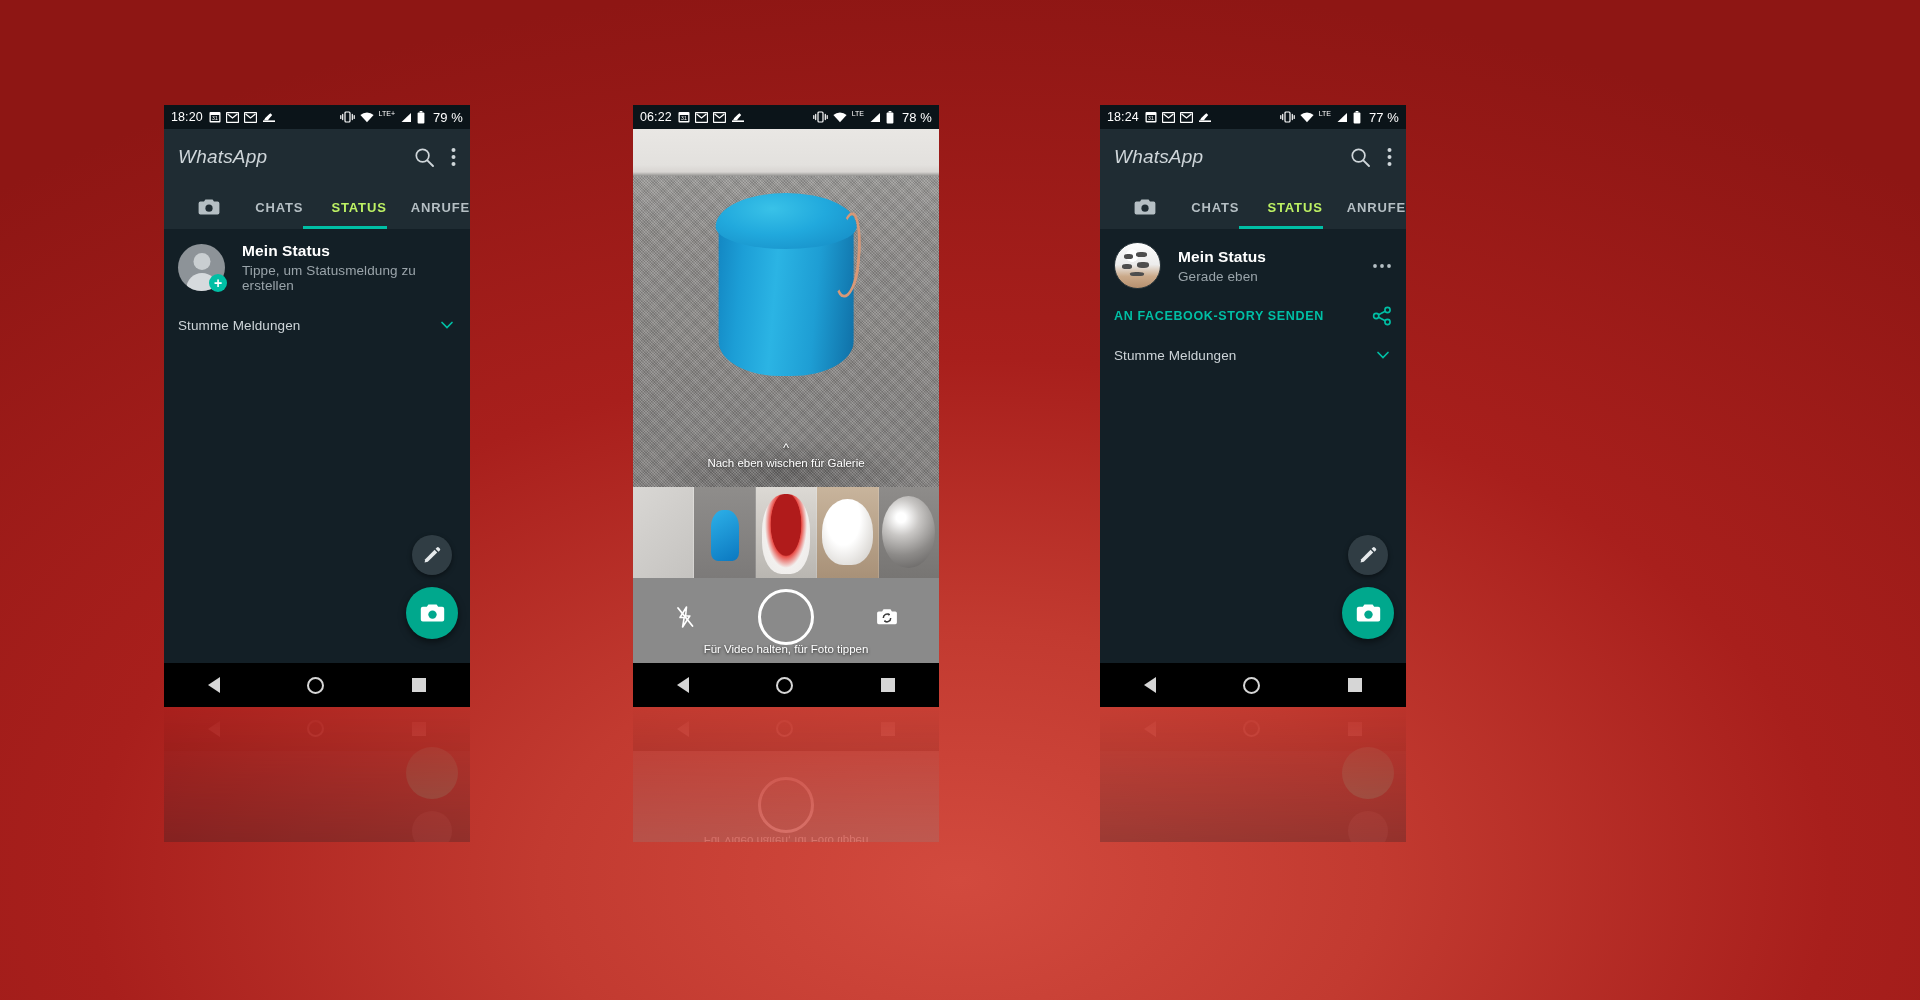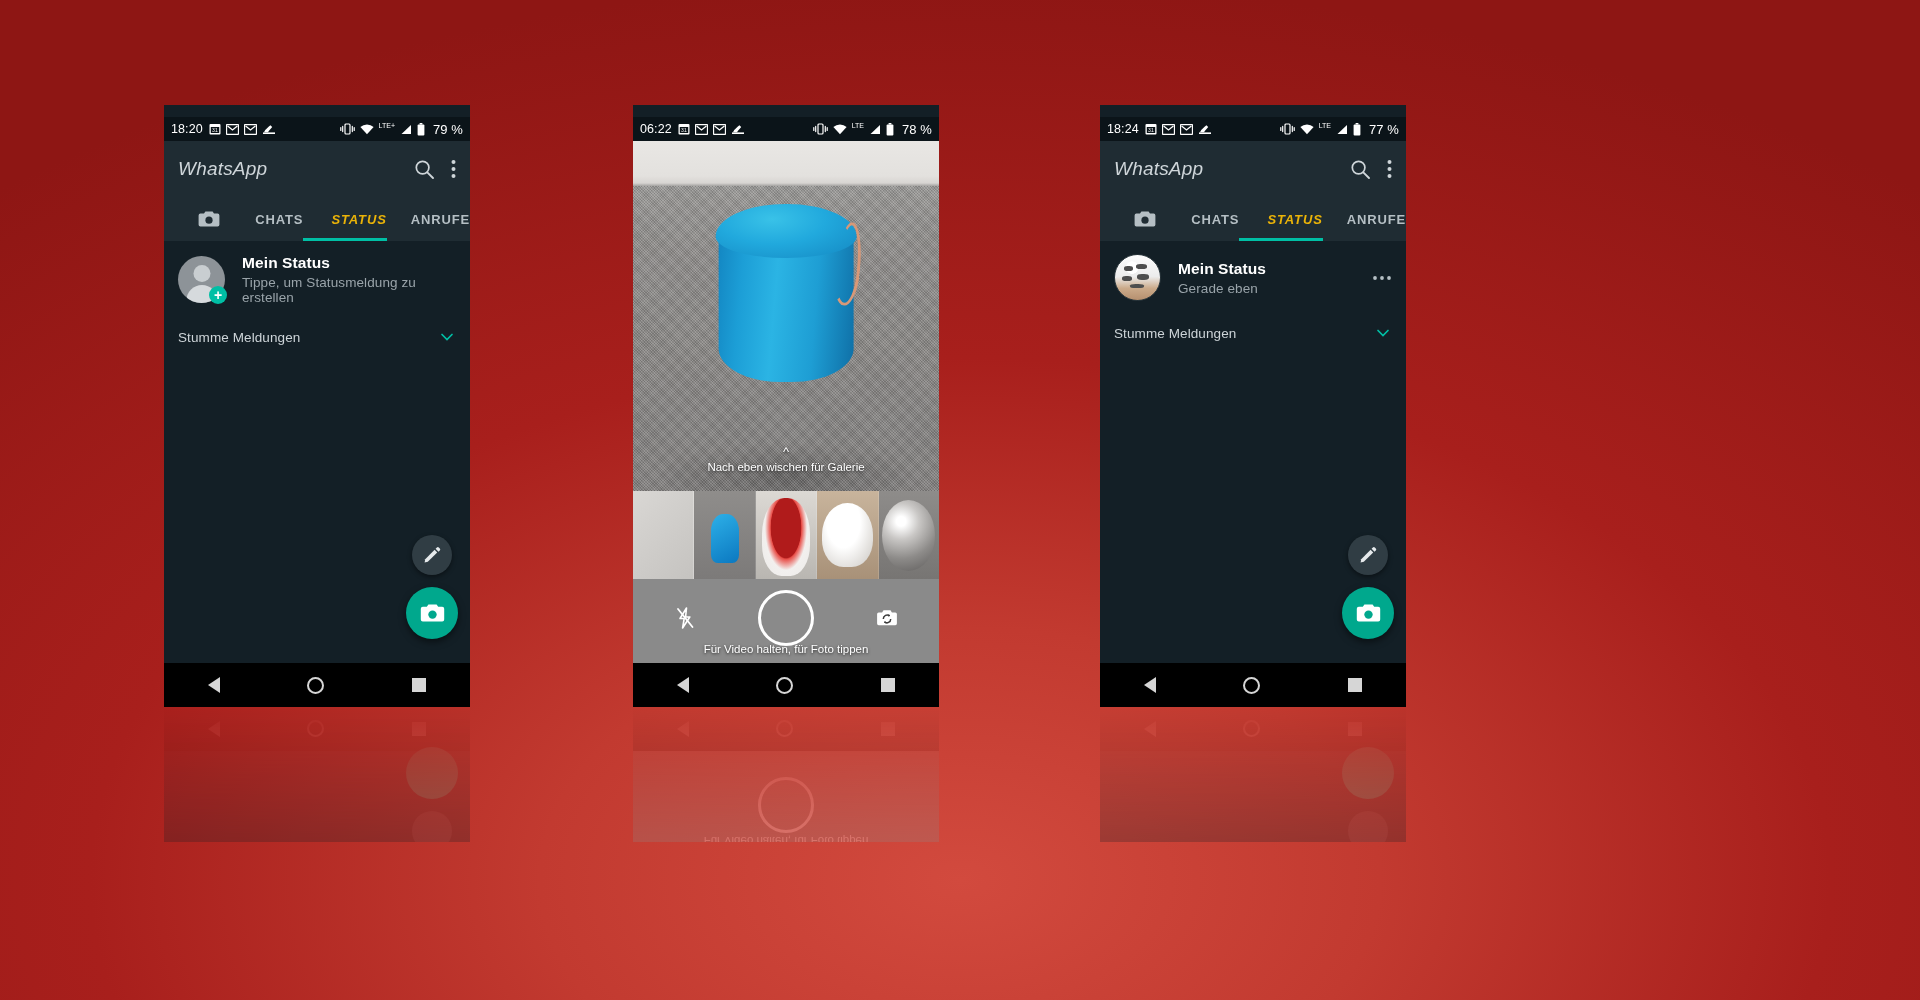--- a/index.html
+++ b/index.html
@@ -35,21 +35,21 @@
   }
   .refl-1 { left:164px; top:707px; }
   .refl-2 { left:633px; top:707px; }
   .refl-3 { left:1100px; top:707px; }
   .refl-inner { position:absolute; left:0; bottom:0; width:306px; }
 
   
   .statusbar {
     height:24px; background:#0b1419; color:#fff;
     display:flex; align-items:center; padding:0 7px;
-    font-size:12.5px; letter-spacing:.1px;margin-top:12px;
+    font-size:12.5px; letter-spacing:.1px;
   }
   .sb-time { font-weight:400; margin-right:6px; }
   .sb-left-icons { display:flex; align-items:center; gap:5px; }
   .sb-spacer { flex:1; }
   .sb-right-icons { display:flex; align-items:center; gap:5px; }
   .sb-batt-pct { font-size:13px; margin-left:3px; }
   .lte-txt { font-size:7px; line-height:1; position:relative; top:-4px; letter-spacing:0; }
 
   .ico { display:block; }
 
@@ -58,21 +58,21 @@
   .appbar-title { color:#cfd6da; font-size:19px; font-weight:400; flex:1; letter-spacing:.2px; }
   .appbar-actions { display:flex; align-items:center; gap:16px; }
 
   
   .tabs { height:44px; background:#1f2c33; display:flex; align-items:stretch; position:relative; }
   .tab {
     flex:1; display:flex; align-items:center; justify-content:flex-end;
     color:#b5bfc4; font-size:13px; font-weight:700; letter-spacing:.85px;
   }
   .tab.cam { flex:0 0 56px; }
-  .tab.active { color:#eab308;font-style:italic; }
+  .tab.active { color:#bef264; }
   .tab-indicator { position:absolute; bottom:0; height:3px; background:#00bfa5; }
 
   
   .screen-body { background:#131f26; position:relative; flex:1; }
   .phone-inner { display:flex; flex-direction:column; height:100%; }
 
   .status-row { display:flex; align-items:center; padding:13px 14px 13px 14px; }
   .avatar {
     width:47px; height:47px; border-radius:50%; background:#8d9398;
     position:relative; overflow:hidden; flex:0 0 47px;
@@ -587,20 +587,31 @@
         </div>
         <span>
             <svg class="ico" width="20" height="6" viewBox="0 0 20 6">
               <circle cx="3" cy="3" r="1.9" fill="#b5bfc4"></circle>
               <circle cx="10" cy="3" r="1.9" fill="#b5bfc4"></circle>
               <circle cx="17" cy="3" r="1.9" fill="#b5bfc4"></circle>
             </svg>
           </span>
       </div>
 
+      <div class="fb-row">
+        <span class="fb-label">AN FACEBOOK-STORY SENDEN</span>
+        <span>
+            <svg class="ico" width="20" height="20" viewBox="0 0 20 20">
+              <circle cx="15.5" cy="4" r="2.6" fill="none" stroke="#00bfa5" stroke-width="1.6"></circle>
+              <circle cx="4.2" cy="10" r="2.6" fill="none" stroke="#00bfa5" stroke-width="1.6"></circle>
+              <circle cx="15.5" cy="16" r="2.6" fill="none" stroke="#00bfa5" stroke-width="1.6"></circle>
+              <path d="M6.6 8.8 L13.2 5.2 M6.6 11.2 L13.2 14.8" stroke="#00bfa5" stroke-width="1.6"></path>
+            </svg>
+          </span>
+      </div>
 
       <div class="muted-row">
         <span class="muted-label">Stumme Meldungen</span>
         <span>
             <svg class="ico" width="18" height="18" viewBox="0 0 18 18">
               <path d="M4 6.5 L9 11.5 L14 6.5" fill="none" stroke="#00bfa5" stroke-width="1.7" stroke-linecap="round"></path>
             </svg>
           </span>
       </div>
 

